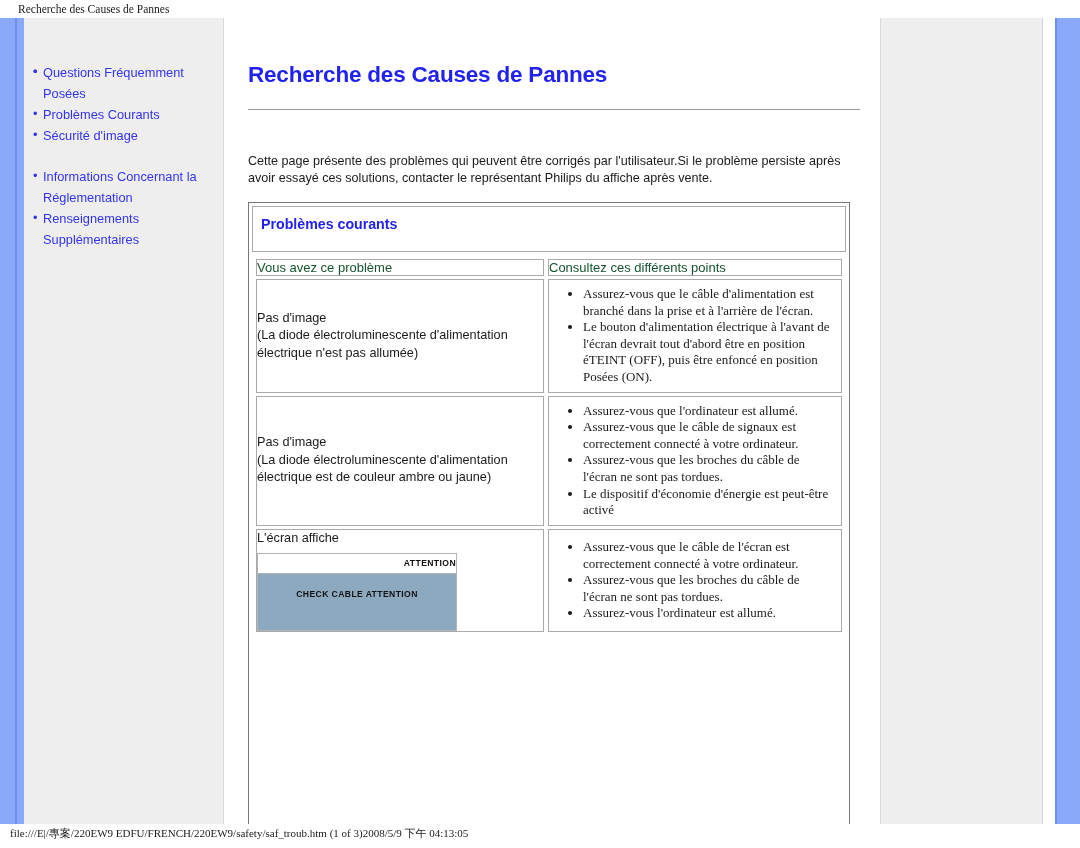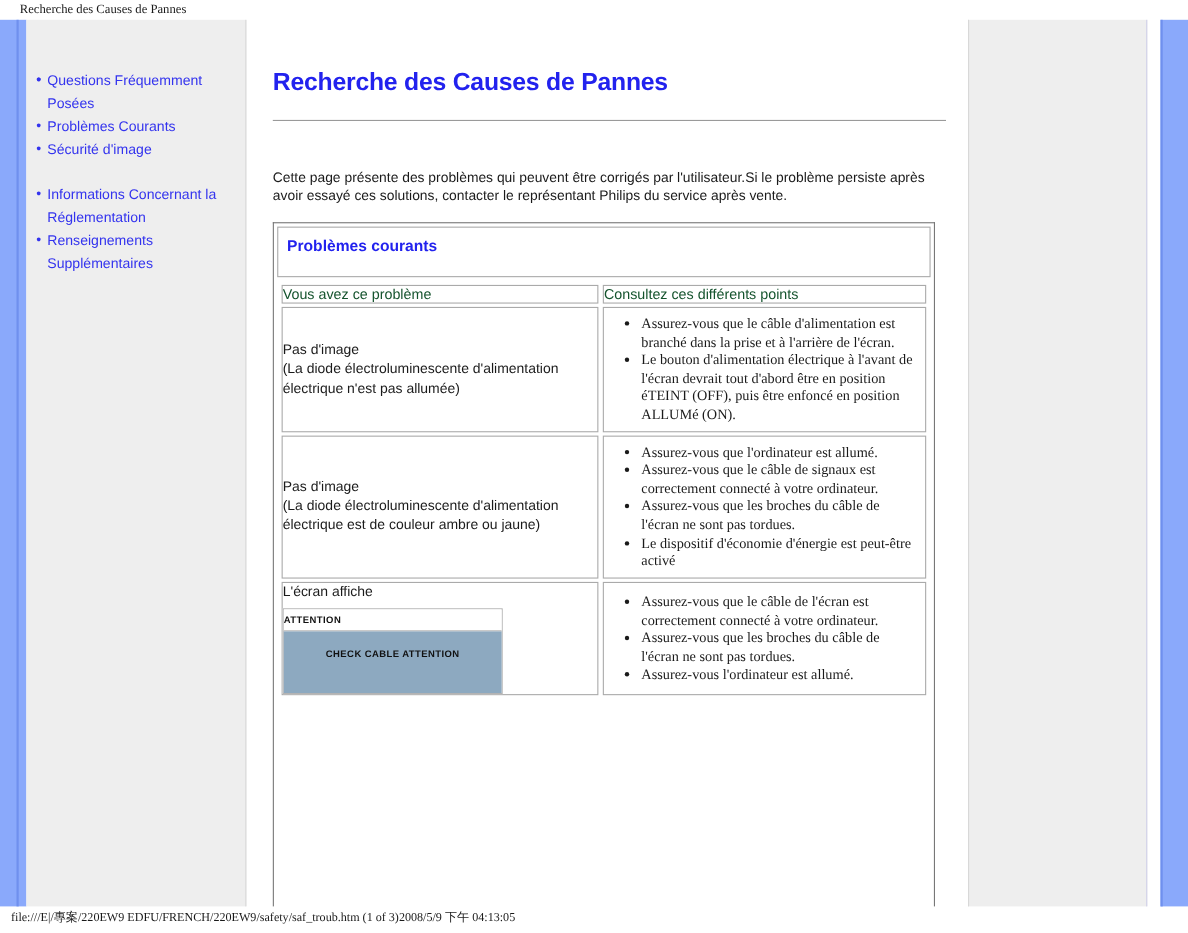--- a/index.html
+++ b/index.html
@@ -230,21 +230,21 @@
     width: 200px;
     margin: 6px 0 0 0;
     border: 1px solid #b3b3b3;
     box-sizing: border-box;
     background: #ffffff;
   }
   .osd-top {
     height: 19px;
     border-bottom: 1px solid #b3b3b3;
     background: #ffffff;
-    text-align: left;
+    text-align: right;
     font-size: 8.6px;
     font-weight: bold;
     letter-spacing: 0.4px;
     color: #111111;
     line-height: 19px;
   }
   .osd-body {
     height: 56px;
     background: #8da9c0;
     text-align: center;
@@ -295,21 +295,21 @@
   </nav>
 
   <div class="right-panel"></div>
   <div class="right-gutter"></div>
   <div class="right-gutter-line"></div>
 
   <main class="content">
 
     <h1 class="page-title">Recherche des Causes de Pannes</h1>
     <div class="title-rule"></div>
-    <p class="intro">Cette page présente des problèmes qui peuvent être corrigés par l'utilisateur.Si le problème persiste après avoir essayé ces solutions, contacter le représentant Philips du service après vente.</p>
+    <p class="intro">Cette page présente des problèmes qui peuvent être corrigés par l'utilisateur.Si le problème persiste après avoir essayé ces solutions, contacter le représentant Philips du affiche après vente.</p>
 
     <div class="outer-table">
 
       <div class="section-head">
         <span class="section-head-text">Problèmes courants</span>
       </div>
 
       <table class="grid">
         <colgroup>
           <col class="col-left">
@@ -320,21 +320,21 @@
               <td class="colhead">Vous avez ce problème</td>
               <td class="colhead">Consultez ces différents points</td>
             </tr>
             <tr>
               <td class="problem-cell">
                 <span class="ptext">Pas d'image<br>(La diode électroluminescente d'alimentation électrique n'est pas allumée)</span>
               </td>
               <td>
                 <ul class="checks">
                   <li>Assurez-vous que le câble d'alimentation est branché dans la prise et à l'arrière de l'écran.</li>
-                  <li>Le bouton d'alimentation électrique à l'avant de l'écran devrait tout d'abord être en position éTEINT (OFF), puis être enfoncé en position ALLUMé (ON).</li>
+                  <li>Le bouton d'alimentation électrique à l'avant de l'écran devrait tout d'abord être en position éTEINT (OFF), puis être enfoncé en position Posées (ON).</li>
                 </ul>
               </td>
             </tr>
             <tr>
               <td class="problem-cell">
                 <span class="ptext">Pas d'image<br>(La diode électroluminescente d'alimentation électrique est de couleur ambre ou jaune)</span>
               </td>
               <td>
                 <ul class="checks">
                   <li>Assurez-vous que l'ordinateur est allumé.</li>

